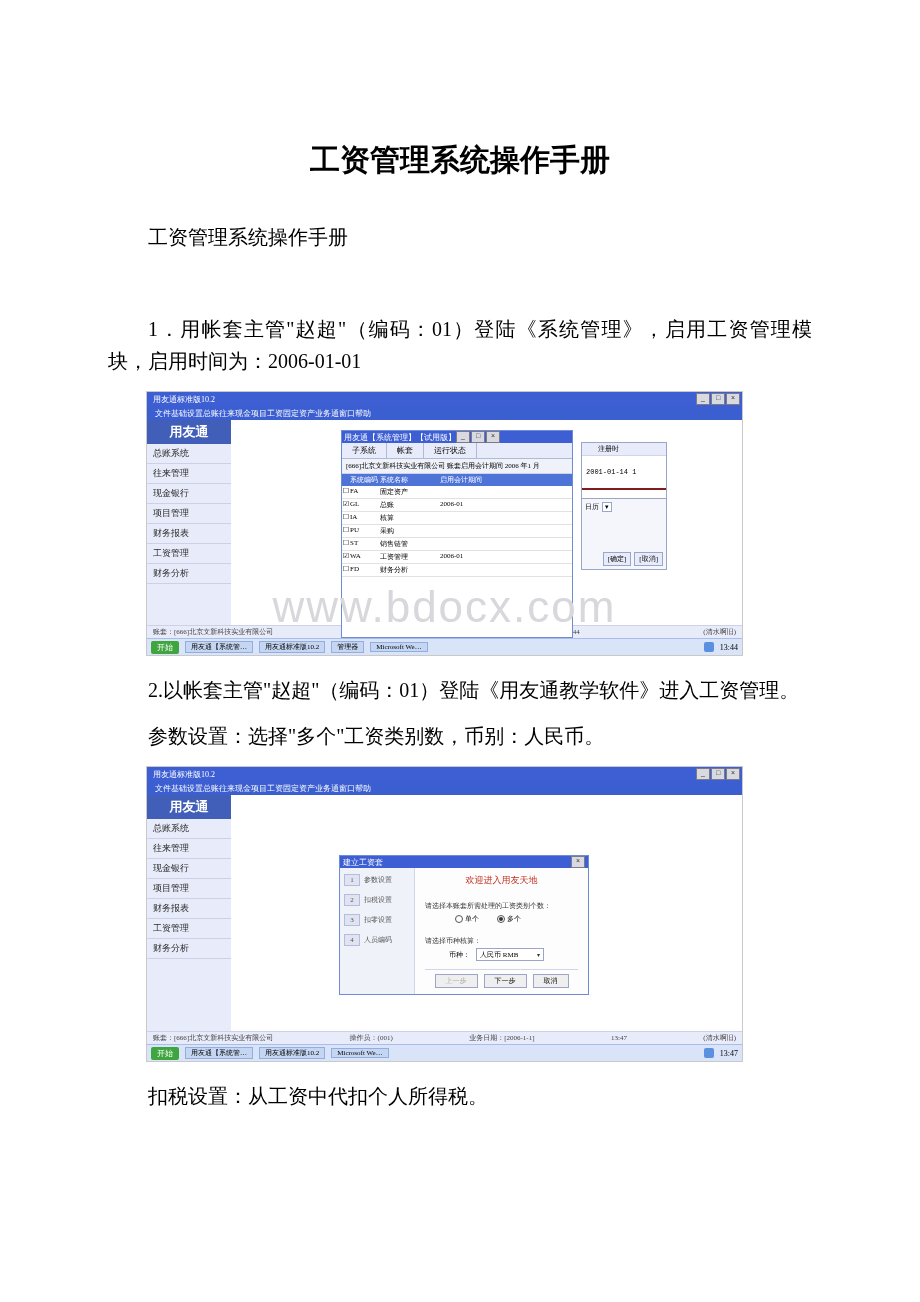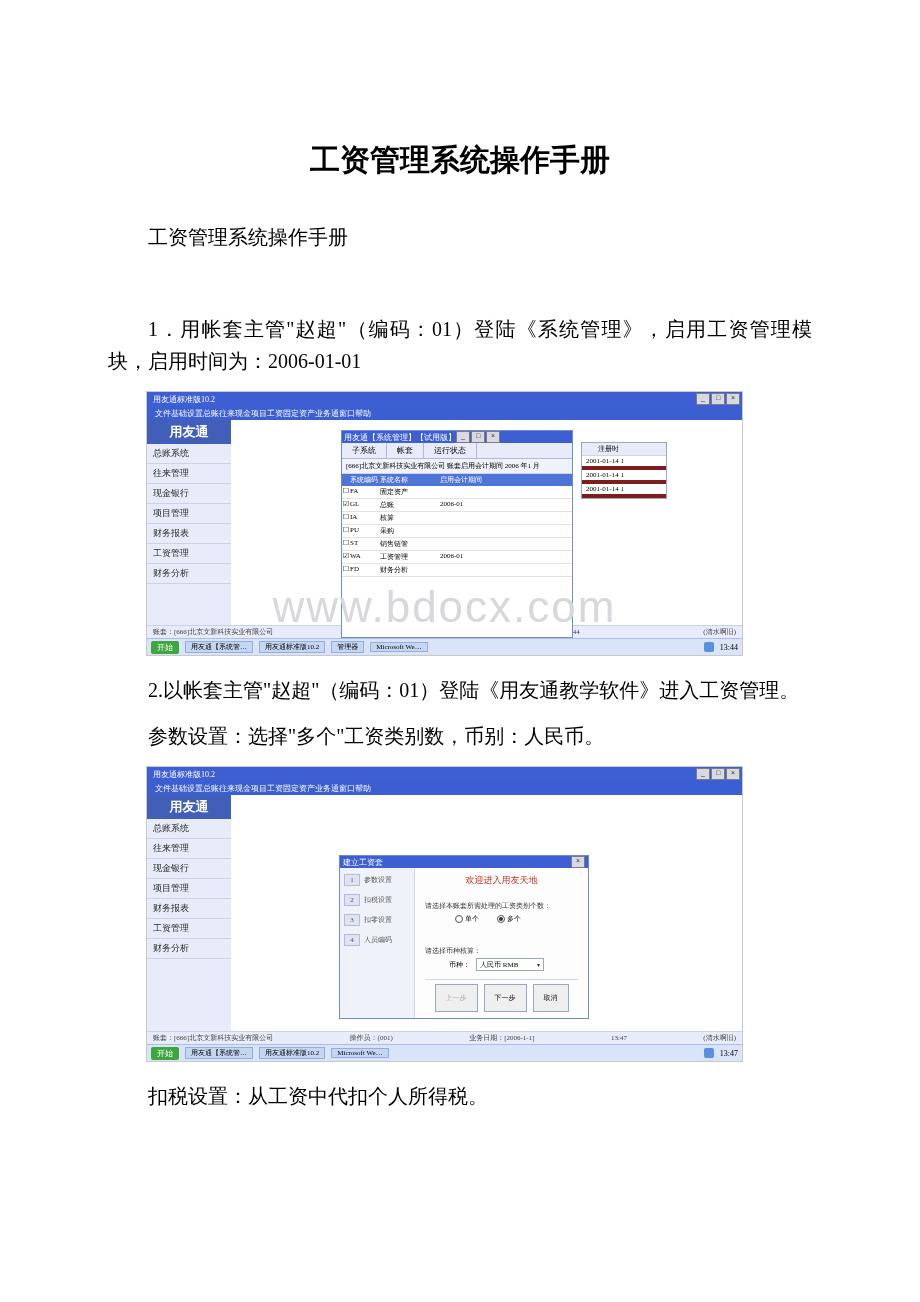--- a/index.html
+++ b/index.html
@@ -147,21 +147,21 @@
   .auxpanel{
     position:absolute;
     border:1px solid #9aa6c8;
     background:#f4f6fc;
     font-size:7px;
   }
   .auxpanel .apbtns{display:flex;gap:3px;padding:3px;}
   .apbtn{border:1px solid #9aa6c8;background:#e8ecfa;padding:1px 4px;font-size:7px;}
   .datetbl{font-size:7px;border:1px solid #9aa6c8;background:#fff;}
   .datetbl .dh{background:#e8ecfa;padding:1px 14px 1px 16px;border-bottom:1px solid #cfd6ea;}
-  .datetbl .dd{padding:1px 4px;border-bottom:4px solid #7f1d1d;}
+  .datetbl .dd{padding:12px 4px;border-bottom:2px solid #7f1d1d;font-family:Liberation Mono, monospace;}
   
   .statusbar{
     height:12px;background:#e8ecfa;border-top:1px solid #ccd1e6;
     display:flex;align-items:center;justify-content:space-between;
     font-size:7px;color:#444;padding:0 6px;
   }
   .taskbar{
     height:16px;background:#d9e4f8;border-top:1px solid #a8bde8;
     display:flex;align-items:center;justify-content:space-between;
     font-size:8px;padding:0 4px;
@@ -184,29 +184,29 @@
   .wstep{
     display:flex;align-items:center;gap:4px;margin-bottom:8px;font-size:7px;color:#555;
   }
   .wstep .num{
     width:14px;height:10px;background:#e0e4f2;border:1px solid #b4bedc;
     display:flex;align-items:center;justify-content:center;font-size:7px;
   }
   .wmain{flex:1;padding:6px 10px;}
   .wwelcome{color:#c03020;font-size:9px;text-align:center;margin-bottom:14px;}
   .wlab{font-size:7px;color:#333;}
-  .wradio{display:flex;gap:18px;margin:3px 0 22px 30px;font-size:7px;}
+  .wradio{display:flex;gap:18px;margin:3px 0 12px 30px;font-size:7px;}
   .wrad{display:flex;align-items:center;gap:2px;}
   .rcircle{width:6px;height:6px;border:1px solid #555;border-radius:50%;display:inline-block;position:relative;}
   .rcircle.sel::after{content:"";position:absolute;inset:1px;border-radius:50%;background:#333;}
   .wline{display:flex;align-items:center;gap:6px;margin:2px 0 8px 24px;font-size:7px;}
   .winput{border:1px solid #9aa6c8;background:#fff;padding:0 3px;font-size:7px;min-width:60px;height:11px;display:flex;align-items:center;justify-content:space-between;}
   .dd-caret{font-size:6px;color:#333;}
   .wbtns-row{display:flex;gap:6px;justify-content:center;border-top:1px solid #d0d6ea;padding-top:4px;}
-  .wbtn2{border:1px solid #9aa6c8;background:#efefef;padding:8px 10px;font-size:7px;}
+  .wbtn2{border:1px solid #9aa6c8;background:#efefef;padding:1px 10px;font-size:7px;}
 </style>
 </head>
 <body>
 
 <div class="page">
 
   <h1 class="doc-title">工资管理系统操作手册</h1>
 
   <p class="body">工资管理系统操作手册</p>
 
@@ -317,20 +317,31 @@
           <div style="height:60px;"></div>
         </div>
 
         <div class="datetbl" style="position:absolute;left:350px;top:22px;width:84px;">
           <div class="dh">注册时</div>
           <div class="dd">2001-01-14 1</div>
           <div class="dd">2001-01-14 1</div>
           <div class="dd">2001-01-14 1</div>
         </div>
 
+        <div class="auxpanel" style="left:350px;top:78px;width:84px;height:70px;">
+          <div class="apbtns" style="justify-content:flex-start;">
+            <span>日历</span>
+            <span style="border:1px solid #9aa6c8;background:#fff;padding:0 2px;">▾</span>
+          </div>
+          <div style="height:34px;"></div>
+          <div class="apbtns" style="justify-content:flex-end;">
+            <span class="apbtn">[确定]</span>
+            <span class="apbtn">[取消]</span>
+          </div>
+        </div>
       </div>
     </div>
     <div class="watermark" style="top:190px;">www.bdocx.com</div>
     <div class="statusbar">
       <span>账套：[666]北京文新科技实业有限公司</span>
       <span>操作员：(001)</span>
       <span>13:44</span>
       <span>(清水啊旧)</span>
     </div>
     <div class="taskbar">

